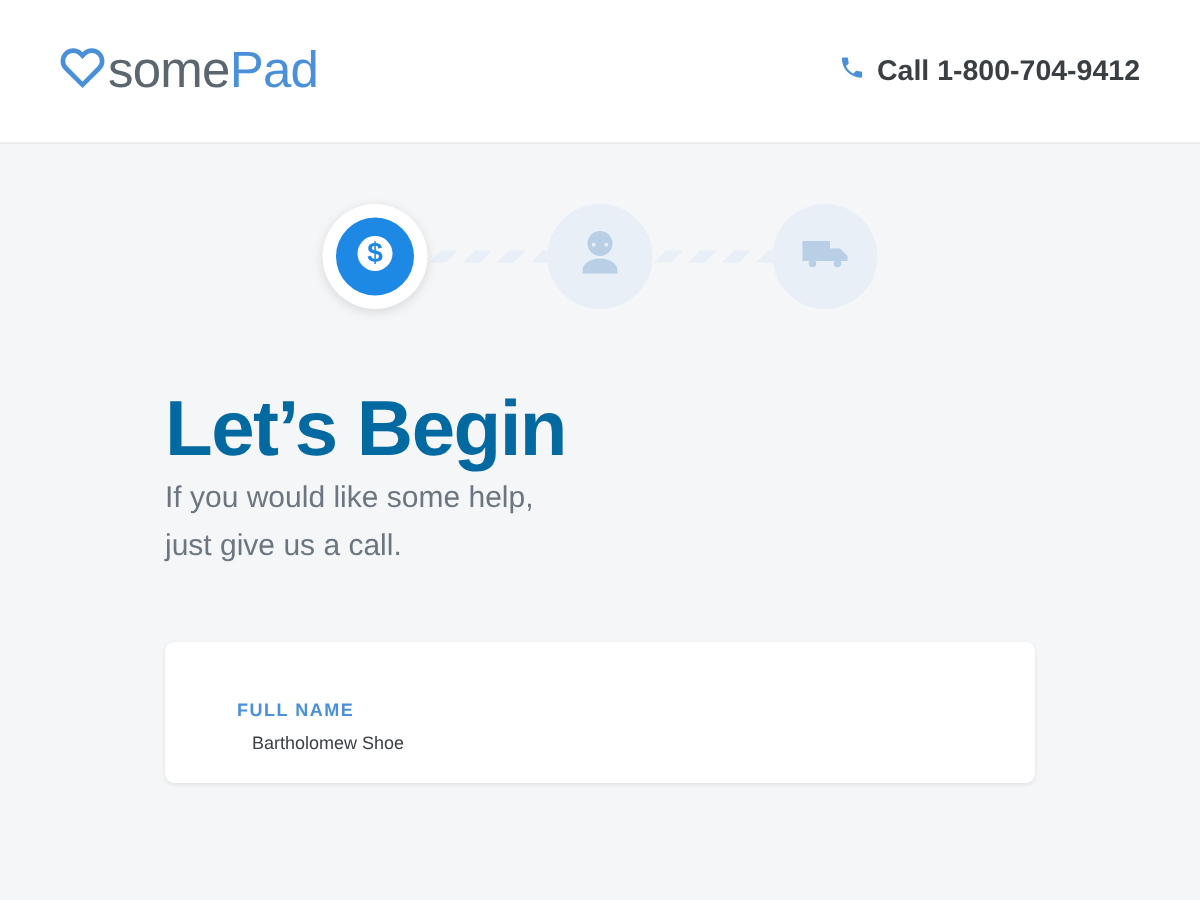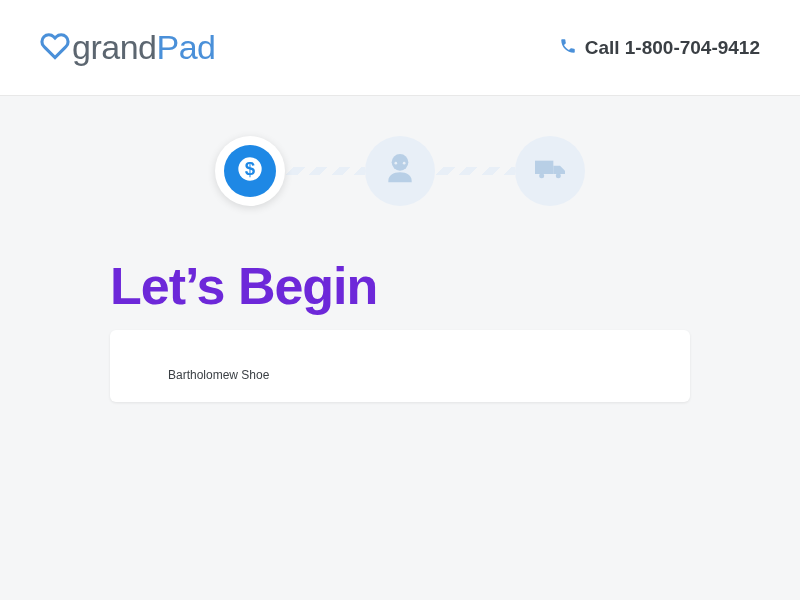--- a/index.html
+++ b/index.html
@@ -108,23 +108,23 @@
         #f5f6f7 8px,
         #f5f6f7 16px
       );
     }
     .main-content {
       padding: 0 110px;
     }
     .page-title {
       font-size: 52px;
       font-weight: 700;
-      color: #6d28d9;
+      color: #0369a1;
       letter-spacing: -1px;
-      margin-bottom: 14px;
+      margin-bottom: 0;
     }
     .page-subtitle {
       font-size: 20px;
       color: #6b7680;
       line-height: 1.6;
       font-weight: 400;
       margin-bottom: 48px;
     }
     .form-card {
       background: #ffffff;
@@ -151,21 +151,21 @@
 <body>
 
 <div class="header">
   <div class="logo">
     <span class="logo-heart">
       <svg width="30" height="30" viewBox="0 0 24 24" fill="none" stroke="currentColor" stroke-width="2.5">
         <path d="M20.84 4.61a5.5 5.5 0 0 0-7.78 0L12 5.67l-1.06-1.06a5.5 5.5 0 0 0-7.78 7.78l1.06 1.06L12 21.23l7.78-7.78 1.06-1.06a5.5 5.5 0 0 0 0-7.78z"></path>
       </svg>
     </span>
     <span class="logo-text">
-      <span class="logo-grand">grand</span><span class="logo-pad">Pad</span>
+      <span class="logo-grand">some</span><span class="logo-pad">Pad</span>
     </span>
   </div>
   <div class="phone-section">
     <span class="phone-icon">
       <svg width="18" height="18" viewBox="0 0 24 24" fill="currentColor">
         <path d="M6.62 10.79c1.44 2.83 3.76 5.14 6.59 6.59l2.2-2.2c.27-.27.67-.36 1.02-.24 1.12.37 2.33.57 3.57.57.55 0 1 .45 1 1V20c0 .55-.45 1-1 1-9.39 0-17-7.61-17-17 0-.55.45-1 1-1h3.5c.55 0 1 .45 1 1 0 1.25.2 2.45.57 3.57.11.35.03.74-.25 1.02l-2.2 2.2z"></path>
       </svg>
     </span>
     <span class="phone-text">Call 1-800-704-9412</span>
   </div>
@@ -206,20 +206,25 @@
             <circle cx="7" cy="16" r="1.5"></circle>
             <circle cx="17" cy="16" r="1.5"></circle>
           </svg>
         </span>
       </div>
     </div>
   </div>
 
   <div class="main-content">
     <h1 class="page-title">Let’s Begin</h1>
+    <p class="page-subtitle">
+      <span>If you would like some help,</span><br>
+      <span>just give us a call.</span>
+    </p>
 
     <div class="form-card">
       <div>
+        <div class="field-label">FULL NAME</div>
         <div class="field-value">Bartholomew Shoe</div>
       </div>
     </div>
   </div>
 </div>
 
 </body></html>

